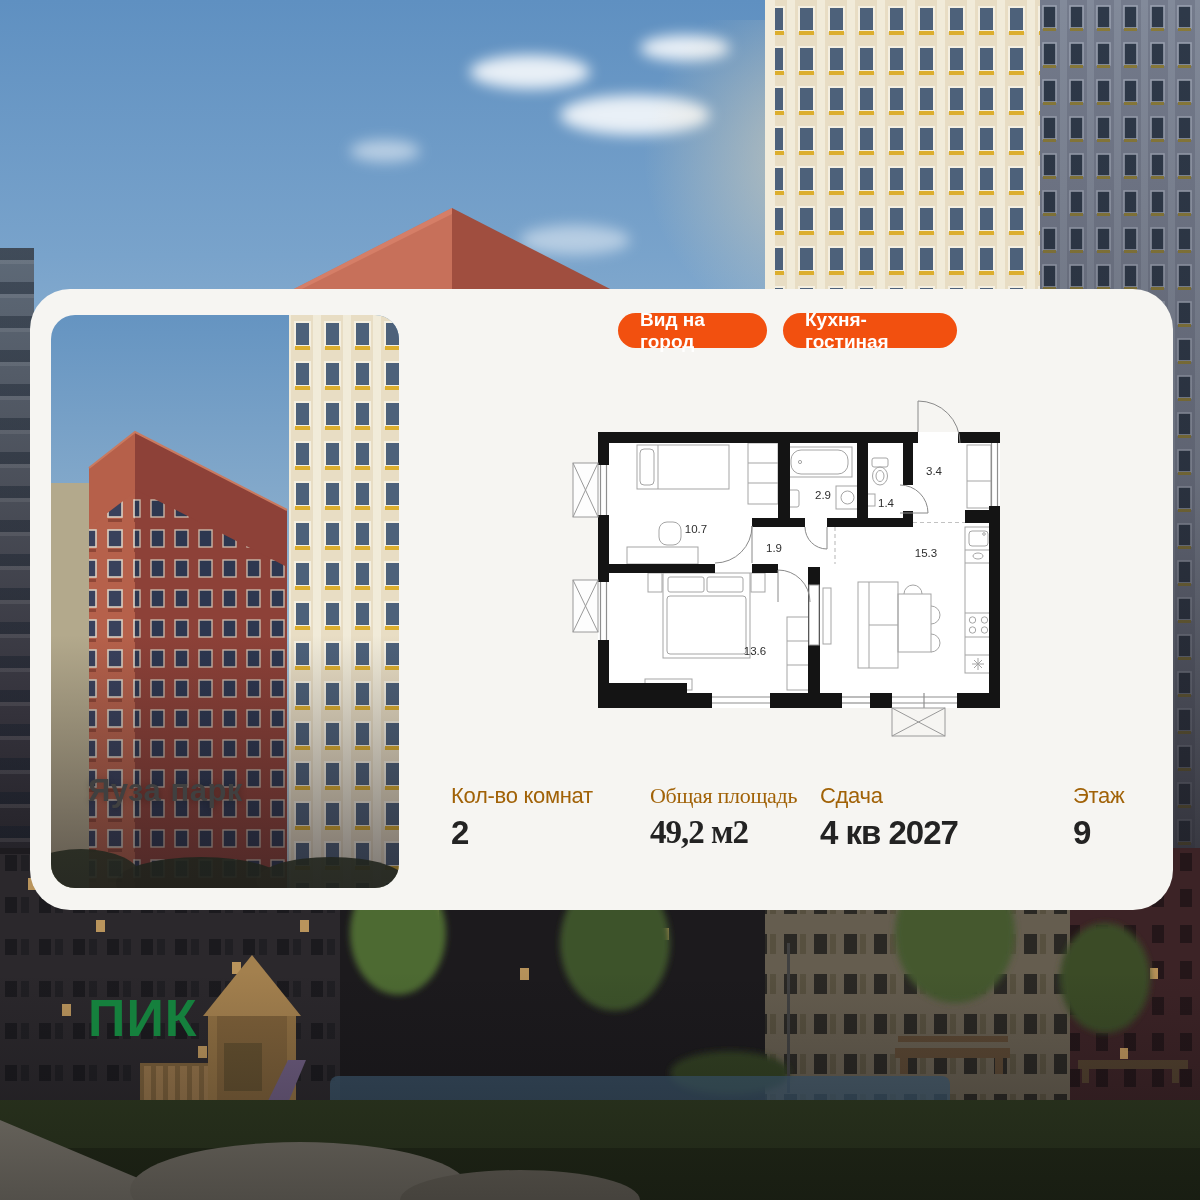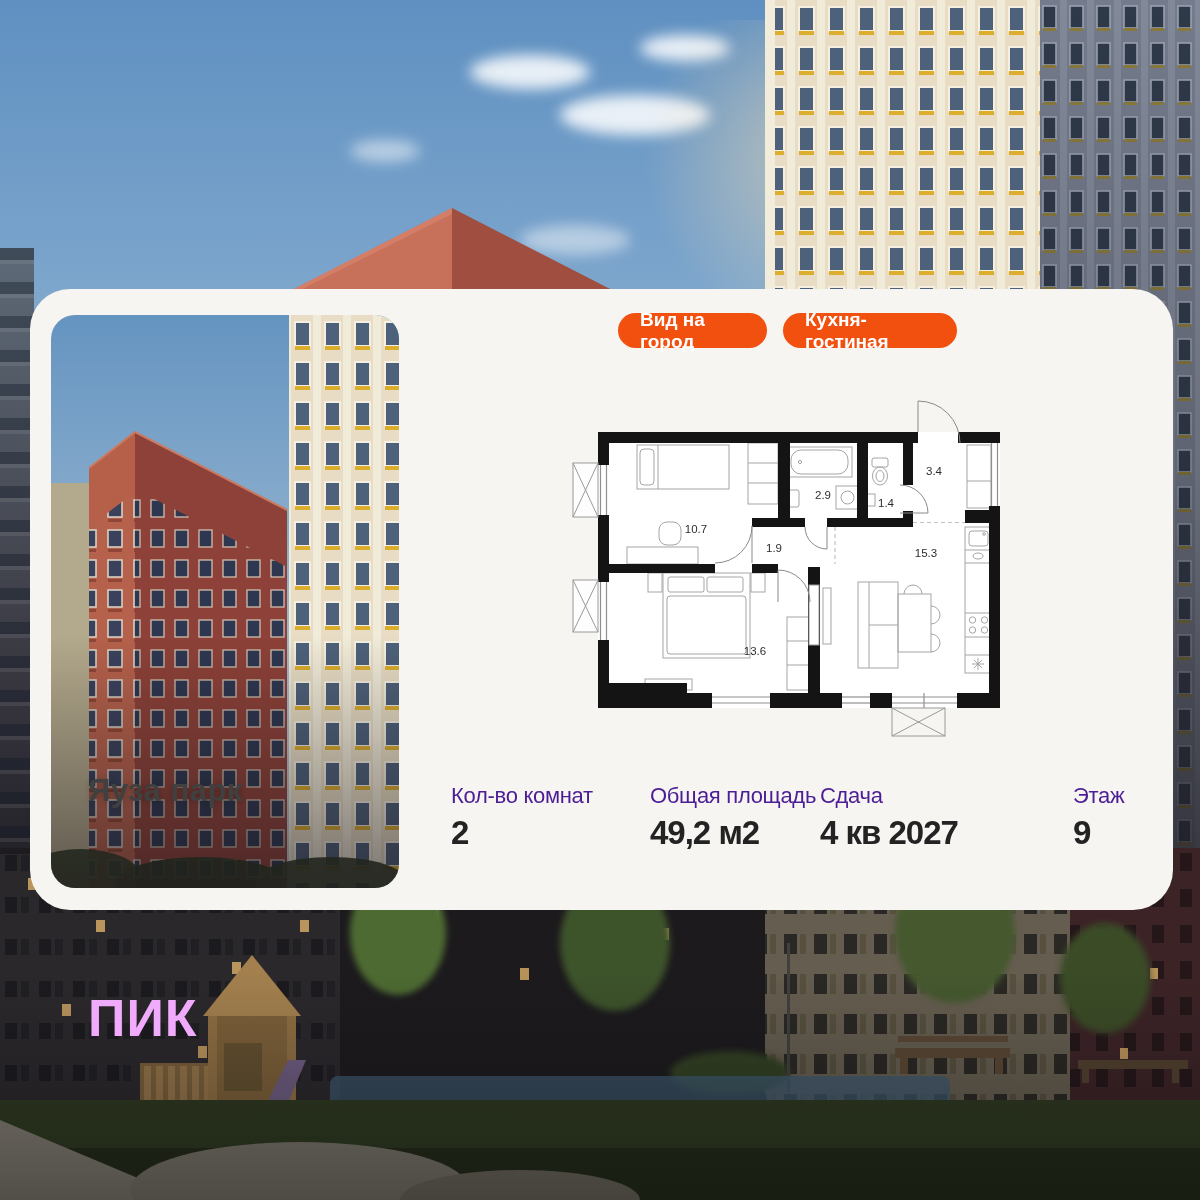--- a/index.html
+++ b/index.html
@@ -13,24 +13,24 @@
     background:linear-gradient(180deg,#5f90c1 0%,#79a3cb 28%,#9dbcd4 55%,#bccfd8 80%,#c9d4d6 100%);}
   .cloud{background:rgba(255,255,255,.85);border-radius:50%;filter:blur(7px);}
   
   .card{left:30px;top:289px;width:1143px;height:621px;background:#f6f5f2;border-radius:40px;}
   .thumb{left:21px;top:26px;width:348px;height:573px;border-radius:24px;overflow:hidden;}
   .thumb-title{left:37px;top:458px;color:#404040;font-size:31px;font-weight:bold;letter-spacing:.5px;
     text-shadow:0 1px 6px rgba(0,0,0,.25);}
   .badge{top:24px;height:35px;border-radius:18px;display:flex;align-items:center;justify-content:center;
     color:#fff;font-size:19px;font-weight:bold;padding:0 22px;box-sizing:border-box;}
   .stat{top:494px;}
-  .stat .lab{font-size:22px;color:#4c1d95;letter-spacing:-.3px;}
+  .stat .lab{font-size:22px;color:#a16207;letter-spacing:-.3px;}
   .stat .val{font-size:33px;font-weight:bold;color:#232323;letter-spacing:-1px;margin-top:5px;}
   
-  .logo{left:88px;top:988px;color:#f0abfc;font-size:52px;font-weight:bold;letter-spacing:1px;}
+  .logo{left:88px;top:988px;color:#15803d;font-size:52px;font-weight:bold;letter-spacing:1px;}
   svg text{font-family:"Liberation Sans",sans-serif;}
 </style>
 </head>
 <body>
 
 <div class="abs sky"></div>
 <div class="abs cloud" style="left:470px;top:55px;width:120px;height:34px;"></div>
 <div class="abs cloud" style="left:560px;top:95px;width:150px;height:40px;"></div>
 <div class="abs cloud" style="left:640px;top:35px;width:90px;height:26px;"></div>
 <div class="abs cloud" style="left:520px;top:225px;width:110px;height:30px;opacity:.55;"></div>
@@ -403,21 +403,21 @@
       <text x="214" y="156">1.9</text>
       <text x="366" y="161">15.3</text>
       <text x="195" y="259">13.6</text>
     </g>
   </svg>
 
   <div class="abs stat" style="left:421px;">
     <div class="lab">Кол-во комнат</div>
     <div class="val">2</div>
   </div>
-  <div class="abs stat" style="left:620px;">
+  <div class="abs stat" style="left:620px;font-family:Liberation Serif, serif;">
     <div class="lab">Общая площадь</div>
     <div class="val">49,2 м2</div>
   </div>
   <div class="abs stat" style="left:790px;">
     <div class="lab">Сдача</div>
     <div class="val">4 кв 2027</div>
   </div>
   <div class="abs stat" style="left:1043px;">
     <div class="lab">Этаж</div>
     <div class="val">9</div>

